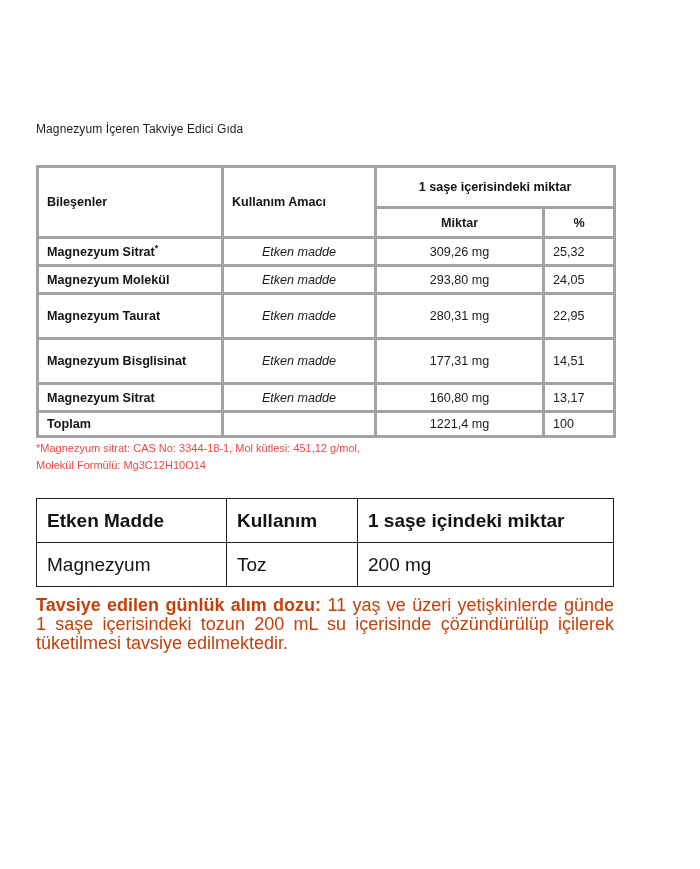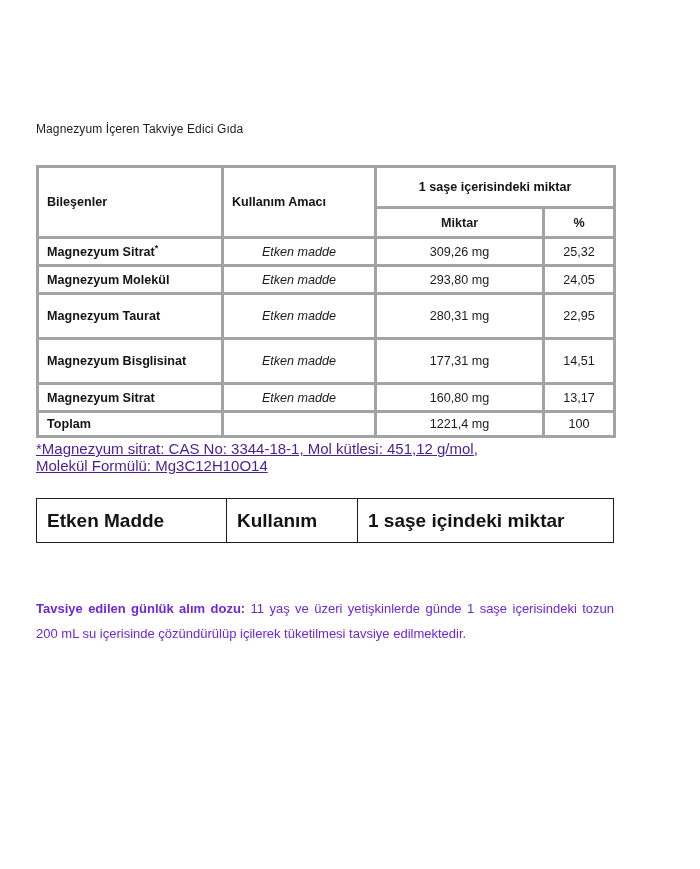--- a/index.html
+++ b/index.html
@@ -70,43 +70,42 @@
     font-weight: bold;
     text-align: left;
     color: #141414;
   }
   .purpose-cell {
     font-style: italic;
     text-align: center;
     color: #1c1c1c;
   }
   .amount-cell { text-align: center; }
-  .pct-cell { text-align: center; }
+  .pct-cell { text-align: left; }
   .r-h1 td { height: 25px; margin-top: 44px; }
   .r-h2 td { height: 25px; }
   .r-h3 td { height: 42px; margin-top: 32px; }
   .r-h4 td { height: 42px; }
   .r-h5 td { height: 25px; }
   .r-h6 td { height: 22px; }
   sup.note {
     font-size: 9px;
     vertical-align: super;
     font-weight: bold;
   }
 
   
   .footnote {
     position: absolute;
     left: 36px;
     top: 440px;
     width: 600px;
-    font-size: 15px;
+    font-size: 11px;
     line-height: 17px;
-    color: #4c1d95;
-    text-decoration: underline;
+    color: #ef4444;
   }
 
   
   table.active {
     position: absolute;
     left: 36px;
     top: 498px;
     width: 577px;
     border-collapse: collapse;
     table-layout: fixed;
@@ -124,24 +123,24 @@
   .a-col2 { width: 131px; }
   .a-col3 { width: 256px; }
   table.active .hrow td { font-weight: bold; }
 
   
   .advice {
     position: absolute;
     left: 36px;
     top: 596px;
     width: 578px;
-    font-size: 13px;
-    line-height: 25px;
+    font-size: 18px;
+    line-height: 19px;
     text-align: justify;
-    color: #6d28d9;
+    color: #c2410c;
   }
   .advice b { font-weight: bold; }
 </style>
 </head>
 <body>
 
 <div class="page">
 
   <div class="doc-title">Magnezyum İçeren Takviye Edici Gıda</div>
 
@@ -217,18 +216,23 @@
       <col class="a-col1">
         <col class="a-col2">
         <col class="a-col3">
     </colgroup>
     <tbody>
       <tr class="hrow">
         <td>Etken Madde</td>
         <td>Kullanım</td>
         <td>1 saşe  içindeki miktar</td>
       </tr>
+      <tr>
+        <td>Magnezyum</td>
+        <td>Toz</td>
+        <td>200 mg</td>
+      </tr>
     </tbody>
   </table>
 
   <div class="advice"><b>Tavsiye edilen günlük alım dozu:</b><span> 11 yaş ve üzeri yetişkinlerde günde 1 saşe içerisindeki tozun 200 mL su içerisinde çözündürülüp içilerek tüketilmesi tavsiye edilmektedir.</span></div>
 
 </div>
 
 </body></html>

